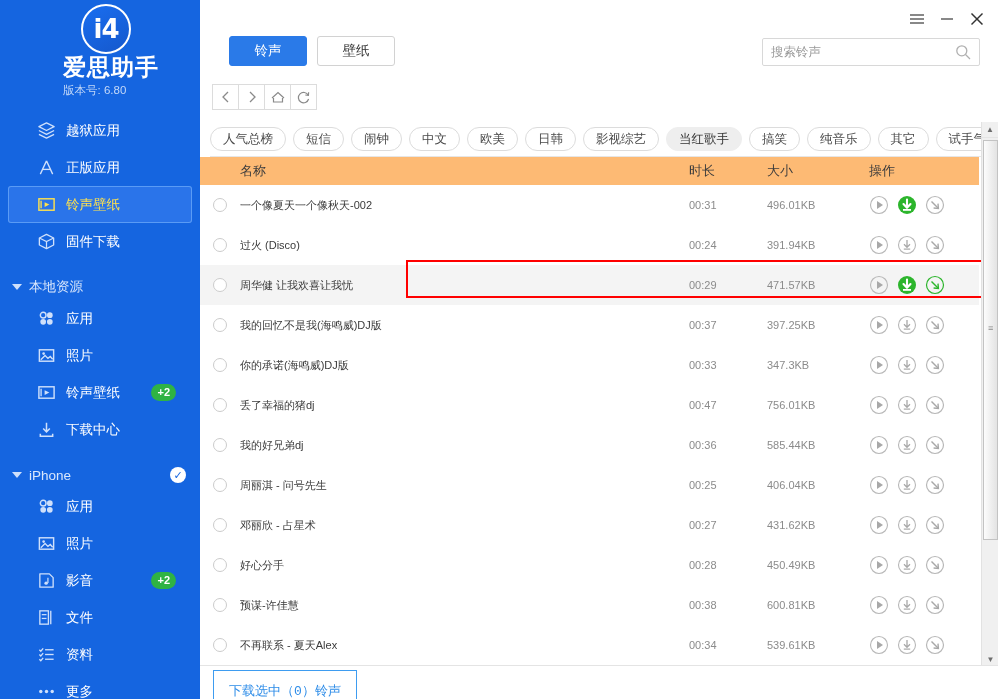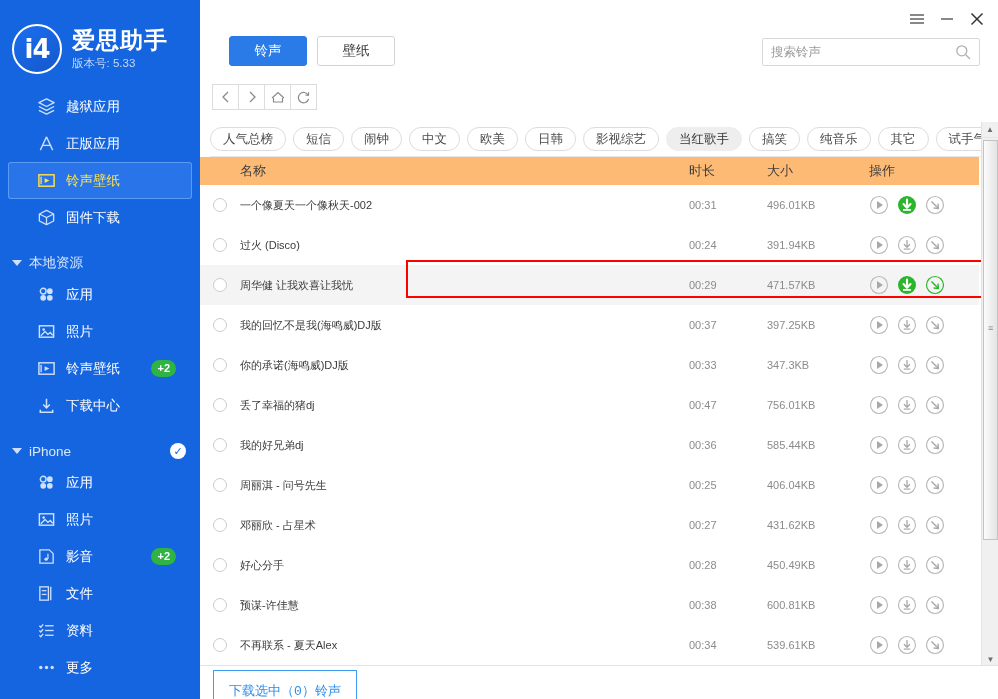--- a/index.html
+++ b/index.html
@@ -12,21 +12,21 @@
   #app { position: relative; width: 998px; height: 699px; display: flex; }
 
   
   #sidebar {
     width: 200px; height: 699px;
     background: #1565e0;
     color: #ffffff;
     position: relative;
     flex: 0 0 200px;
   }
-  .brand { display: flex; align-items: center; padding: 24px 0 0 12px; }
+  .brand { display: flex; align-items: center; padding: 4px 0 0 12px; flex-direction: column; }
   .brand-logo {
     width: 50px; height: 50px; border-radius: 50%;
     background: linear-gradient(150deg, #1a6ef0 0%, #1558cc 100%);
     border: 2px solid #ffffff;
     display: flex; align-items: center; justify-content: center;
     color: #ffffff; font-size: 26px; font-weight: bold;
     font-family: "DejaVu Sans", sans-serif;
     letter-spacing: -1px; line-height: 1;
     flex: 0 0 50px;
   }
@@ -235,21 +235,21 @@
 </head>
 <body>
 
 <div id="app">
 
   <div id="sidebar">
     <div class="brand">
       <div class="brand-logo">i4</div>
       <div class="brand-text">
         <div class="brand-title">爱思助手</div>
-        <div class="brand-version">版本号: 5.33</div>
+        <div class="brand-version">版本号: 6.80</div>
       </div>
     </div>
     <div id="nav-groups">
         <div class="group">
           <div class="nav-item">
             <span class="ico">
               <svg width="19" height="19" viewBox="0 0 20 20">
                 <path d="M10 2 L18 6 L10 10 L2 6 Z" fill="none" stroke="#cfe0fb" stroke-width="1.4" stroke-linejoin="round"></path>
                 <path d="M2 10 L10 14 L18 10" fill="none" stroke="#cfe0fb" stroke-width="1.4" stroke-linejoin="round"></path>
                 <path d="M2 14 L10 18 L18 14" fill="none" stroke="#cfe0fb" stroke-width="1.4" stroke-linejoin="round"></path>

